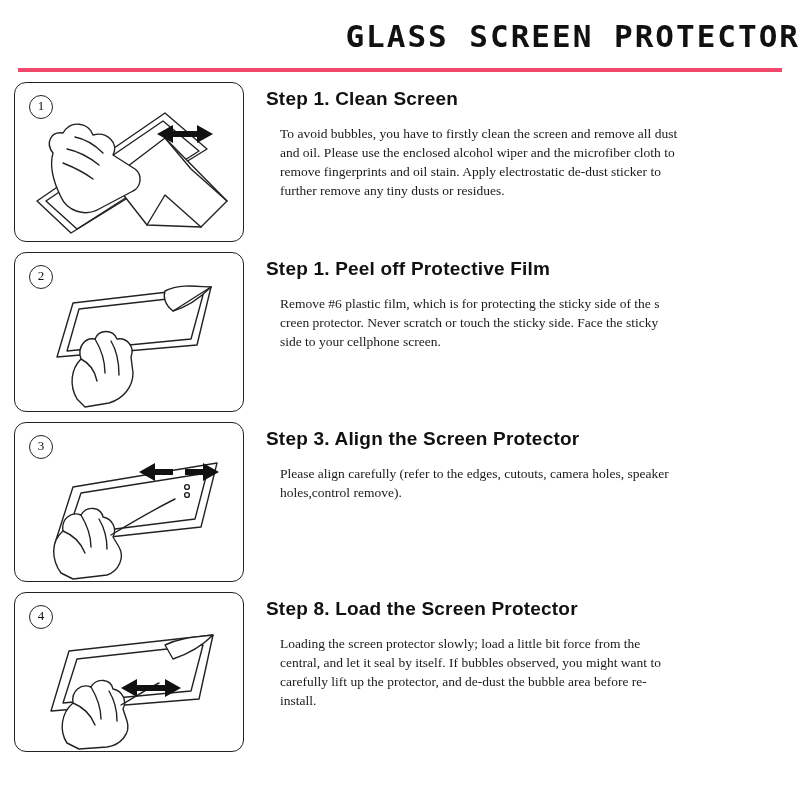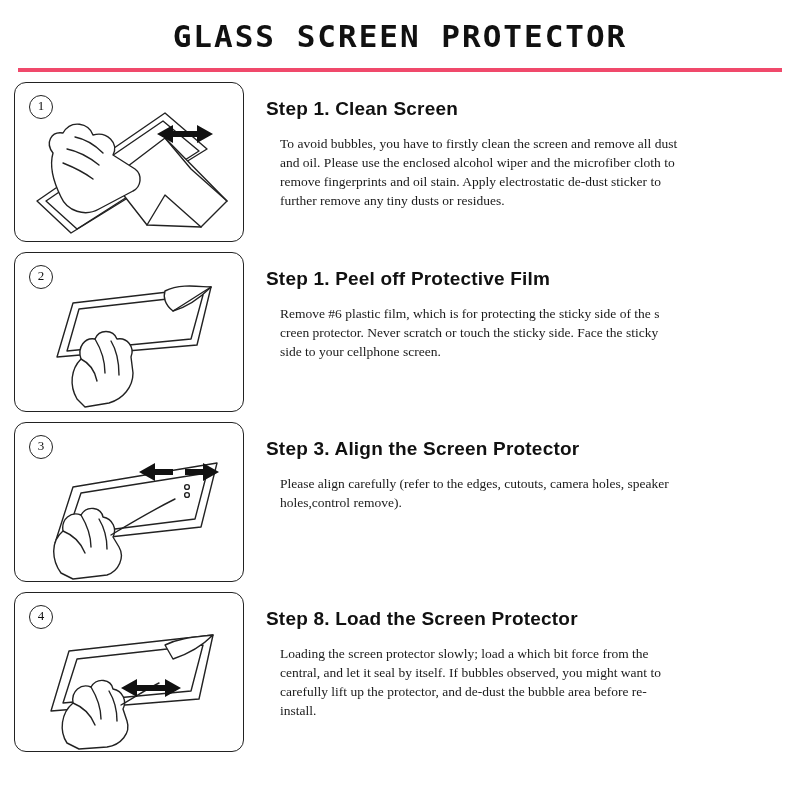--- a/index.html
+++ b/index.html
@@ -18,21 +18,21 @@
   .page {
     width: 800px;
     height: 800px;
     box-sizing: border-box;
     padding: 0;
     position: relative;
   }
 
   
   .title-block {
-    text-align: center;
+    text-align: right;
     padding-top: 18px;
   }
   .title-line {
     font-family: "DejaVu Sans Mono", monospace;
     font-weight: bold;
     letter-spacing: 2px;
     color: #111;
   }
   .title-line-1 {
     font-size: 31px;
@@ -73,21 +73,21 @@
   .step-text {
     flex: 1 1 auto;
     padding-left: 22px;
     padding-top: 4px;
   }
   .step-heading {
     font-family: "Liberation Sans", sans-serif;
     font-weight: bold;
     font-size: 19px;
     color: #111;
-    margin: 12px 0 14px 0;
+    margin: 2px 0 14px 0;
     letter-spacing: 0.2px;
   }
   .step-body {
     font-family: "Liberation Serif", serif;
     font-size: 13.5px;
     line-height: 19px;
     color: #1a1a1a;
     margin: 14px;
     max-width: 400px;
   }
@@ -243,18 +243,18 @@
             <path d="M106 112 C120 104 132 96 144 90"></path>
           </g>
           <g fill="#111">
             <path d="M138 92 L122 92 L122 86 L106 95 L122 104 L122 98 L138 98 Z"></path>
             <path d="M146 92 L162 92 L162 86 L178 95 L162 104 L162 98 L146 98 Z" transform="translate(-12,0)"></path>
           </g>
         </svg>
       </div>
       <div class="step-text">
         <h2 class="step-heading">Step 8. Load the Screen Protector</h2>
-        <p class="step-body">Loading the screen protector slowly; load a which bit force from the central, and let it seal by itself. If bubbles observed, you might want to carefully lift up the protector, and de-dust the bubble area before re-install.</p>
+        <p class="step-body">Loading the screen protector slowly; load a little bit force from the central, and let it seal by itself. If bubbles observed, you might want to carefully lift up the protector, and de-dust the bubble area before re-install.</p>
       </div>
     </div>
 
   </div>
 </div>
 
 </body></html>

